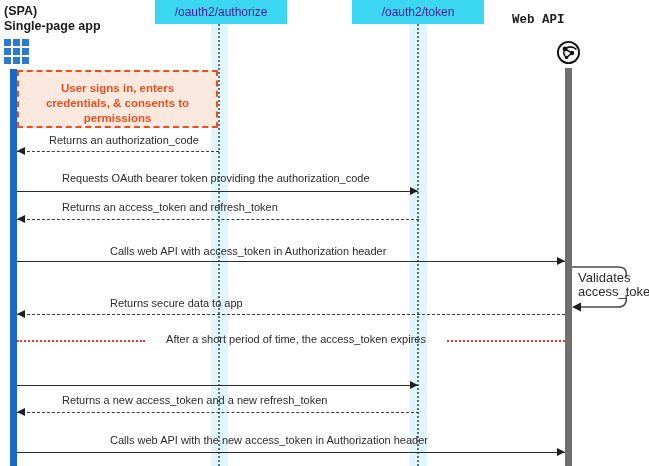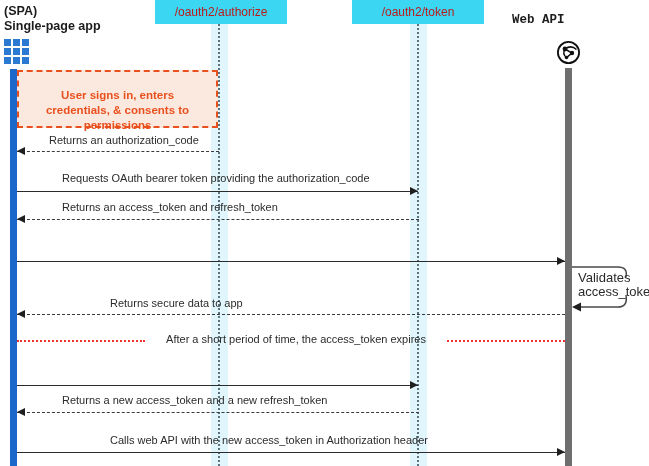--- a/index.html
+++ b/index.html
@@ -14,35 +14,35 @@
   .dotline { position:absolute; top:24px; bottom:0; width:0; border-left:2px dotted #5b737e; }
   .dotline-authorize { left:218px; }
   .dotline-token { left:417px; }
   
   .bar { position:absolute; width:7px; }
   .bar-spa { left:10px; top:69px; height:397px; background:#1c68ca; }
   .bar-api { left:565px; top:68px; height:398px; background:#6f6f6f; }
   
   .endpoint {
     position:absolute; top:0; height:24px; width:132px; background:#3bd6f2;
-    color:#b91c1c; font-size:12px; display:flex; align-items:center; justify-content:center;
+    color:#4c1d95; font-size:12px; display:flex; align-items:center; justify-content:center;
   }
   .endpoint-authorize { left:155px; }
   .endpoint-token { left:352px; }
   .actor-title { position:absolute; font-weight:bold; font-size:12.5px; line-height:15px; color:#1c1c1c; }
   .title-spa { left:4px; top:4px; }
   .title-api { left:512px; top:13px;font-family:Liberation Mono, monospace; }
   .grid-icon { position:absolute; left:4px; top:39px; display:grid; grid-template-columns:repeat(3,7px); grid-auto-rows:7px; gap:2px; }
   .grid-icon span { background:#2b79d1; display:block; }
   .globe-icon { position:absolute; left:556px; top:40px; }
   
   .note {
     position:absolute; left:17px; top:70px; width:201px; height:58px; box-sizing:border-box;
     background:#fbe9e0; border:2px dashed #e8501d; color:#e8501d; font-weight:bold;
-    font-size:11.5px; line-height:15px; text-align:center; padding:16px 14px;
+    font-size:11.5px; line-height:15px; text-align:center; padding:9px 14px;
   }
   
   .msg-label { position:absolute; font-size:11px; color:#2b2b2b; white-space:nowrap;padding-left:24px; }
   .arrow { position:absolute; height:0; }
   .arrow.solid { border-top:1.4px solid #2b2b2b; }
   .arrow.dashed { border-top:1.4px dashed #3a3a3a; }
   .head { position:absolute; width:0; height:0; top:-5px; }
   .head.right { right:0; border-left:8px solid #1f1f1f; border-top:4px solid transparent; border-bottom:4px solid transparent; }
   .head.left  { left:0;  border-right:8px solid #1f1f1f; border-top:4px solid transparent; border-bottom:4px solid transparent; }
   .lbl-m0{left:25px;top:134px} .arr-m0{left:17px;top:151px;width:202px}
@@ -121,20 +121,21 @@
   <div class="msg-label lbl-m1">Requests OAuth bearer token providing the authorization_code</div>
   <div class="arrow solid arr-m1">
       <span class="head right"></span>
     </div>
 
   <div class="msg-label lbl-m2">Returns an access_token and refresh_token</div>
   <div class="arrow dashed arr-m2">
       <span class="head left"></span>
     </div>
 
+  <div class="msg-label lbl-m3">Calls web API with access_token in Authorization header</div>
   <div class="arrow solid arr-m3">
       <span class="head right"></span>
     </div>
 
   <div class="selfcall-svg">
     <svg width="84" height="58" viewBox="0 0 84 58">
       <path d="M 7 8 H 53 Q 63 8 61 18" fill="none" stroke="#4a4a4a" stroke-width="1.5"></path>
       <path d="M 61 36 Q 63 48 53 48 H 16" fill="none" stroke="#4a4a4a" stroke-width="1.5"></path>
       <polygon points="7,48 16,43.6 16,52.4" fill="#1f1f1f"></polygon>
     </svg>

